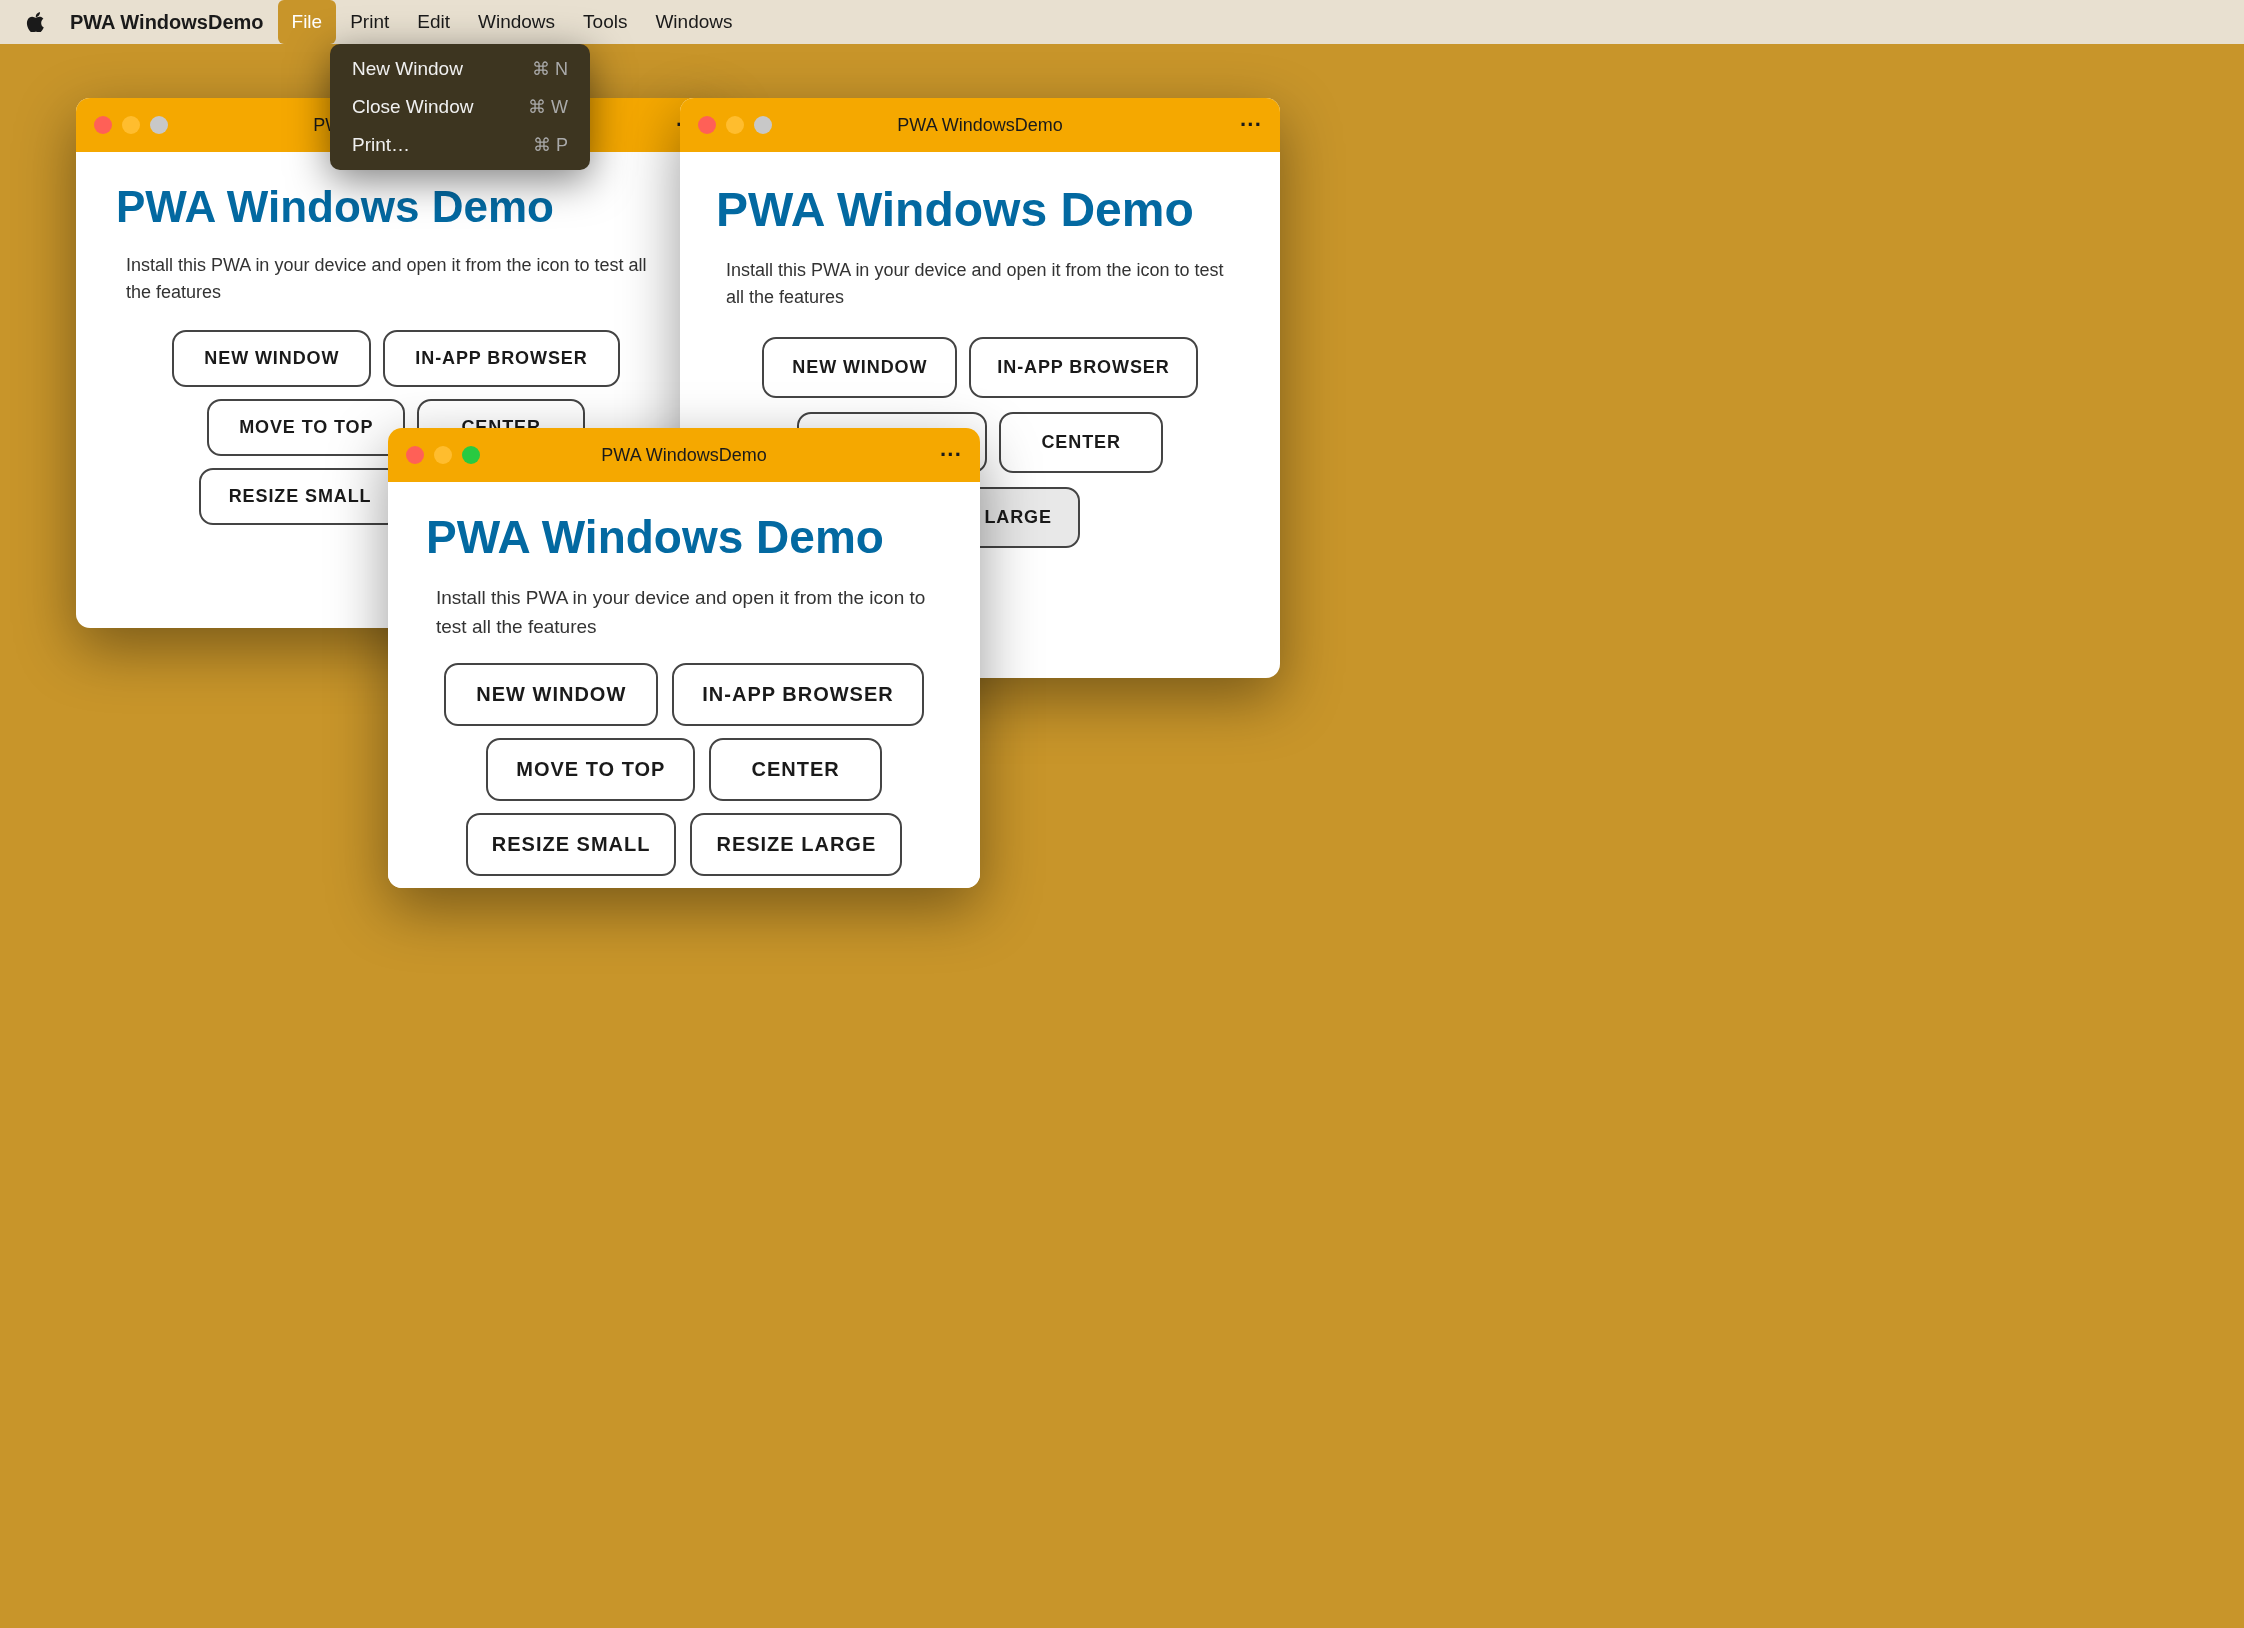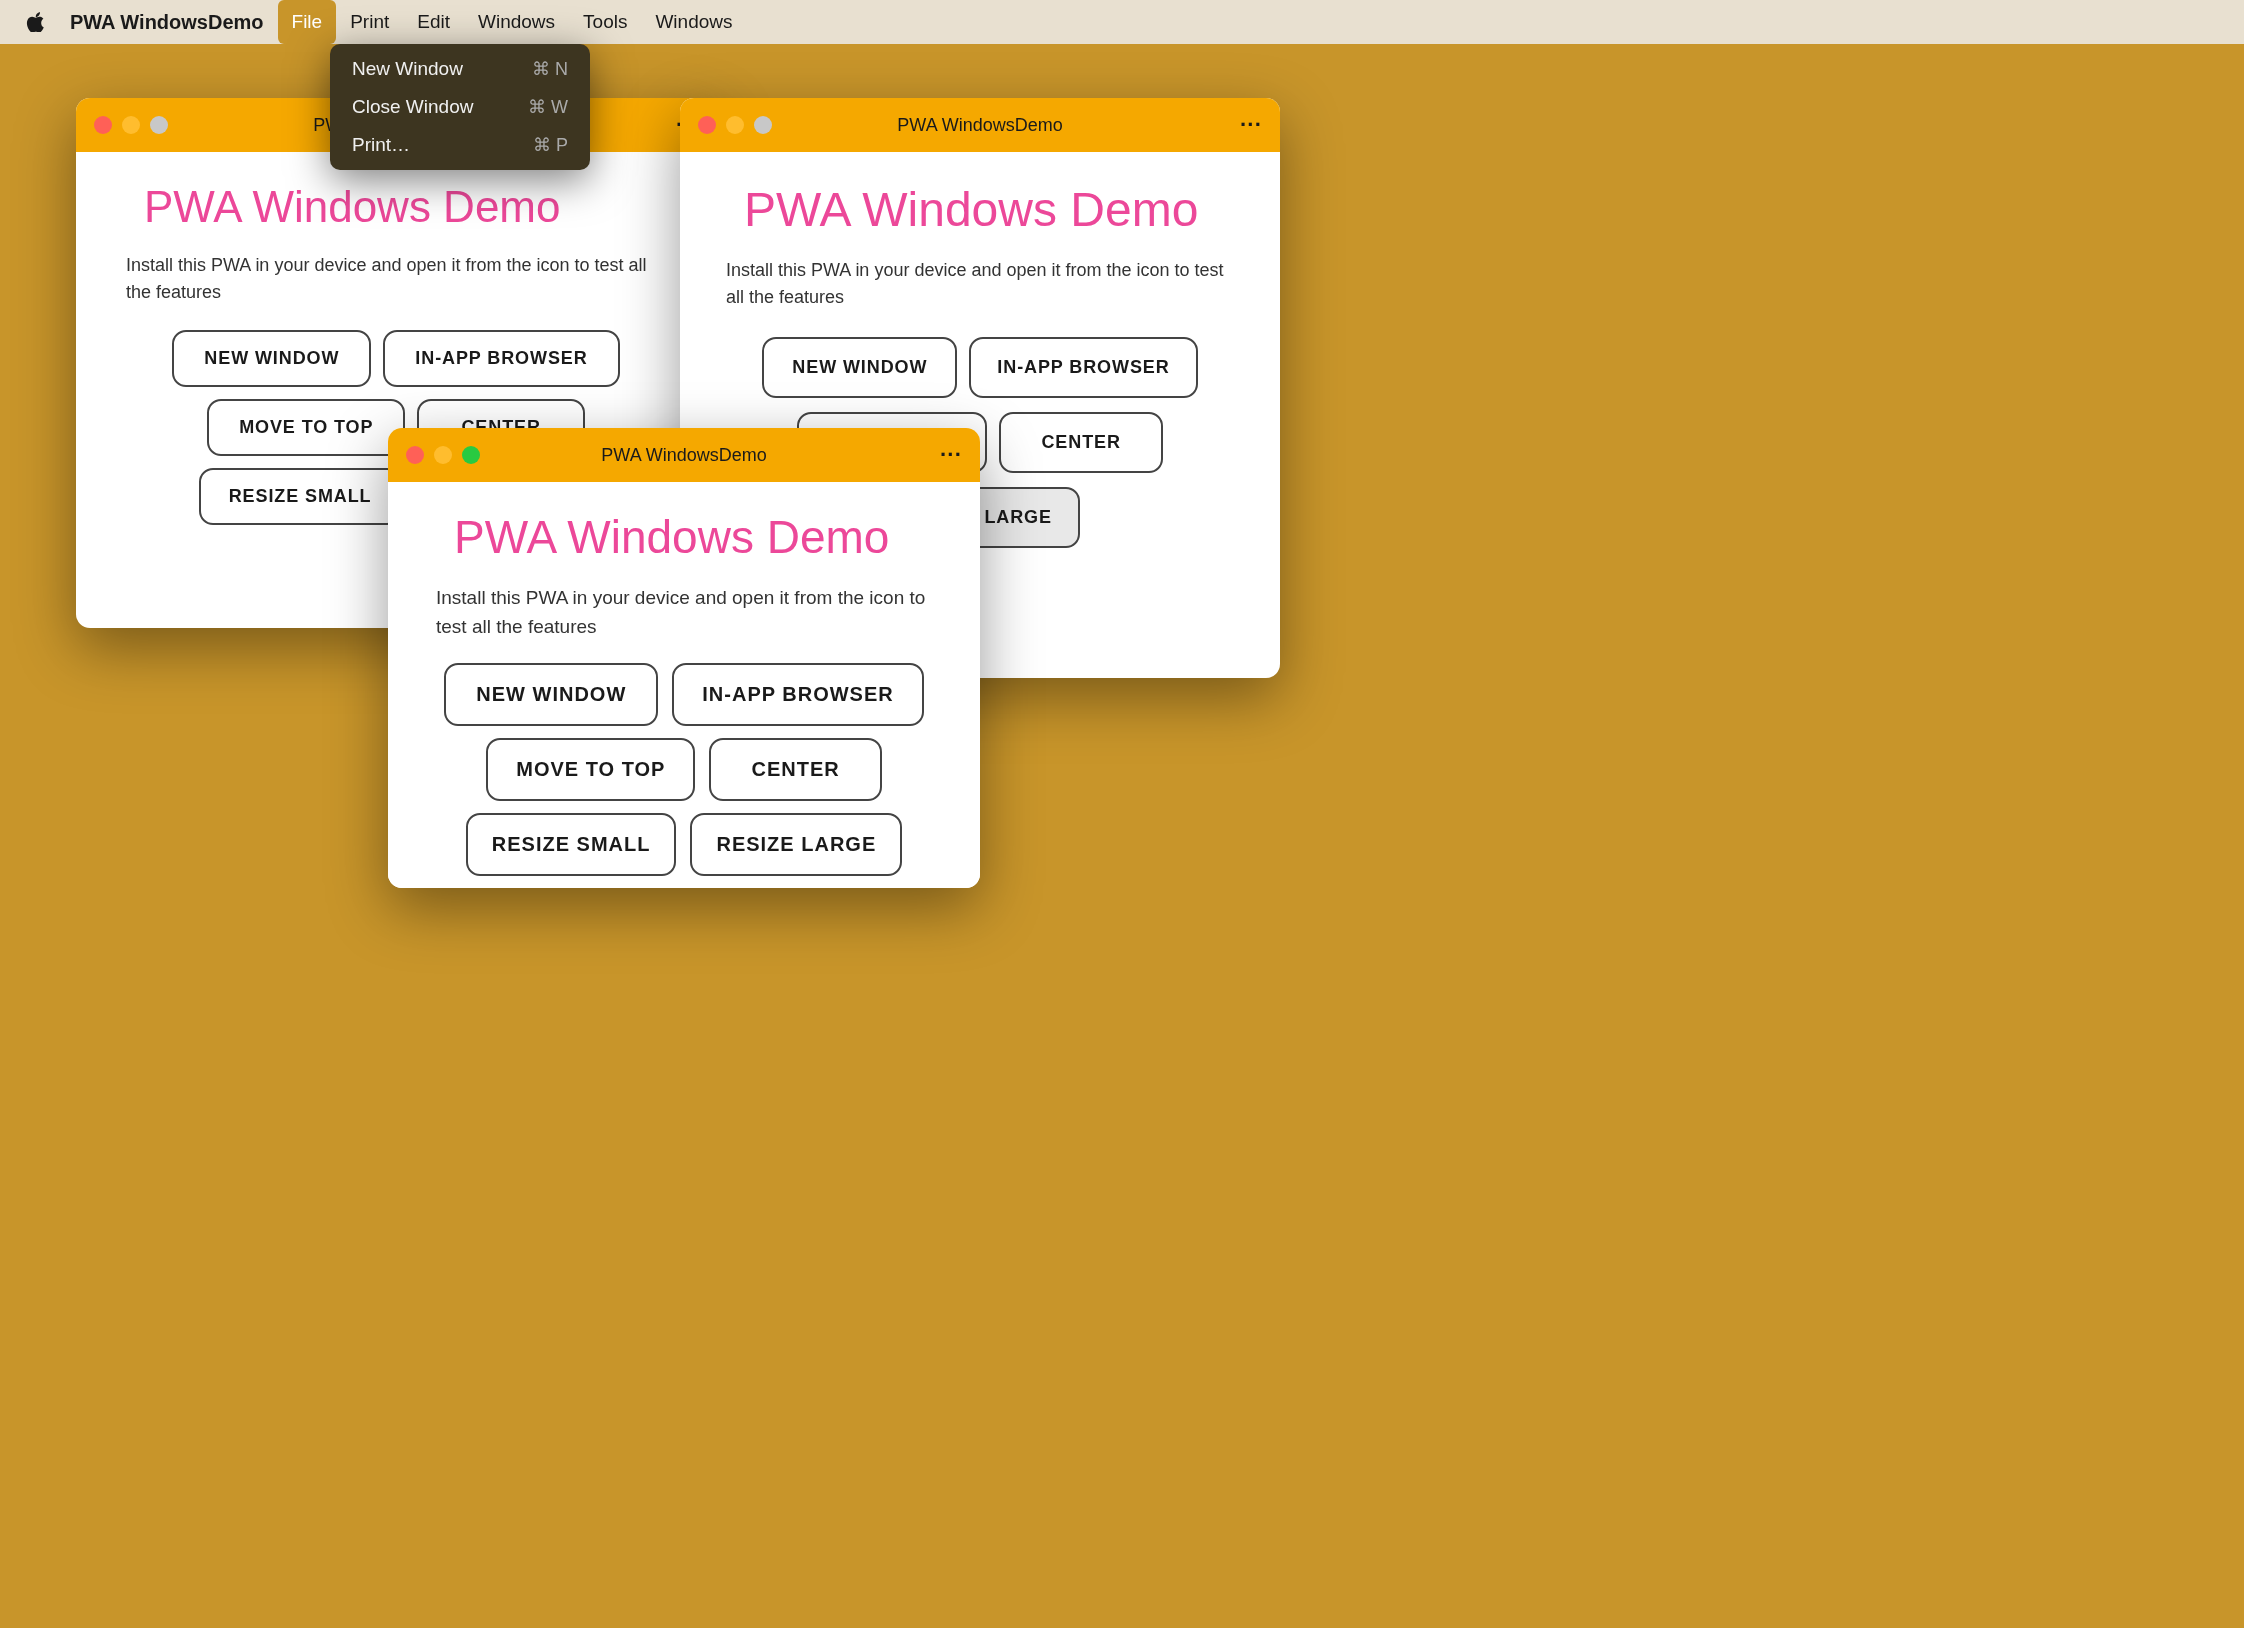--- a/index.html
+++ b/index.html
@@ -129,24 +129,23 @@
       font-weight: 700;
     }
 
     .window-content {
       background: white;
       padding: 40px 50px;
     }
 
     .app-heading {
       font-size: 52px;
-      font-weight: 400;
-      color: #ec4899;
+      font-weight: 700;
+      color: #0369a1;
       margin-bottom: 20px;
-      margin-left: 28px;
     }
     .app-description {
       font-size: 22px;
       color: #333;
       line-height: 1.5;
       margin-bottom: 36px;
       margin-left: 10px;
     }
 
     .button-grid {

